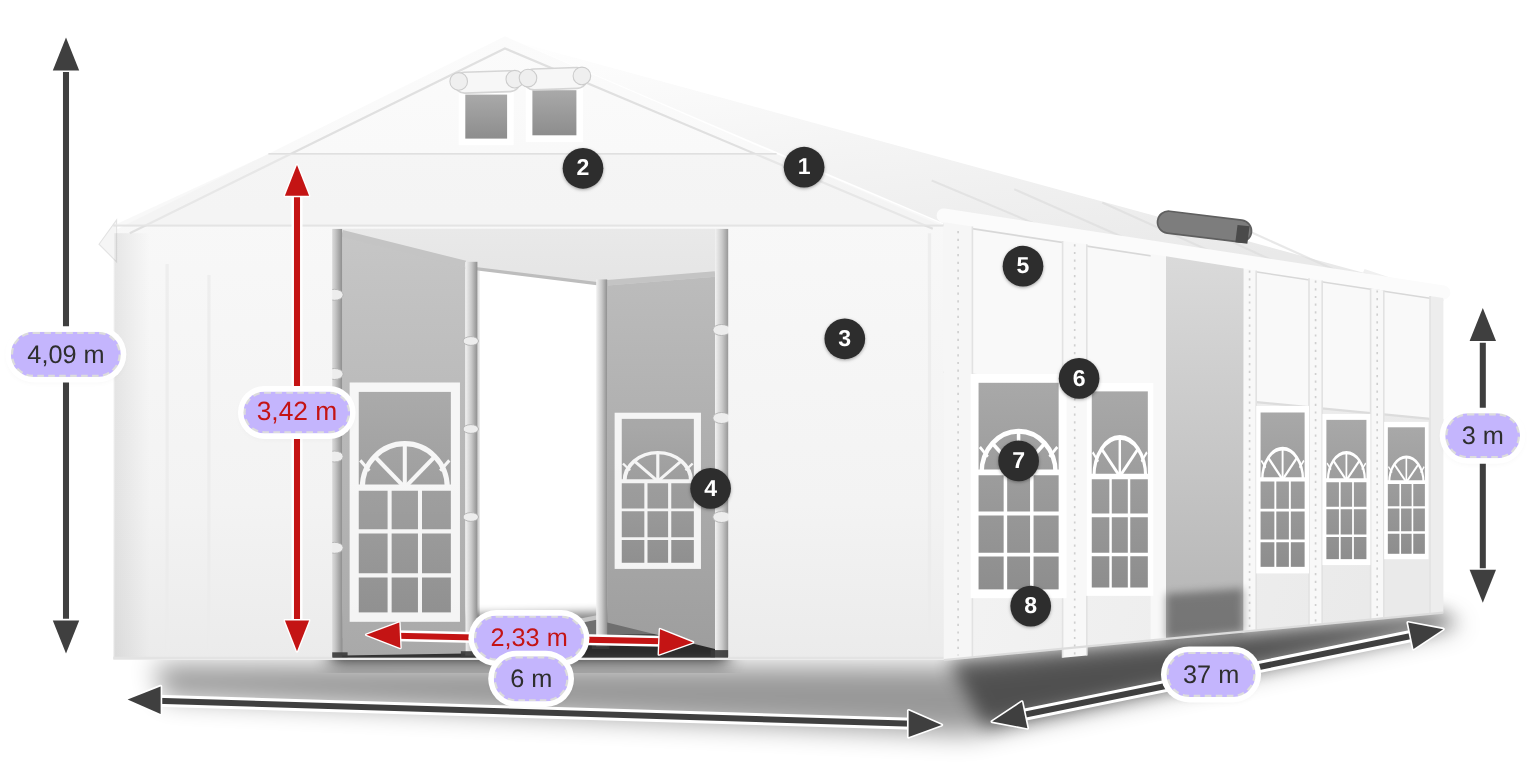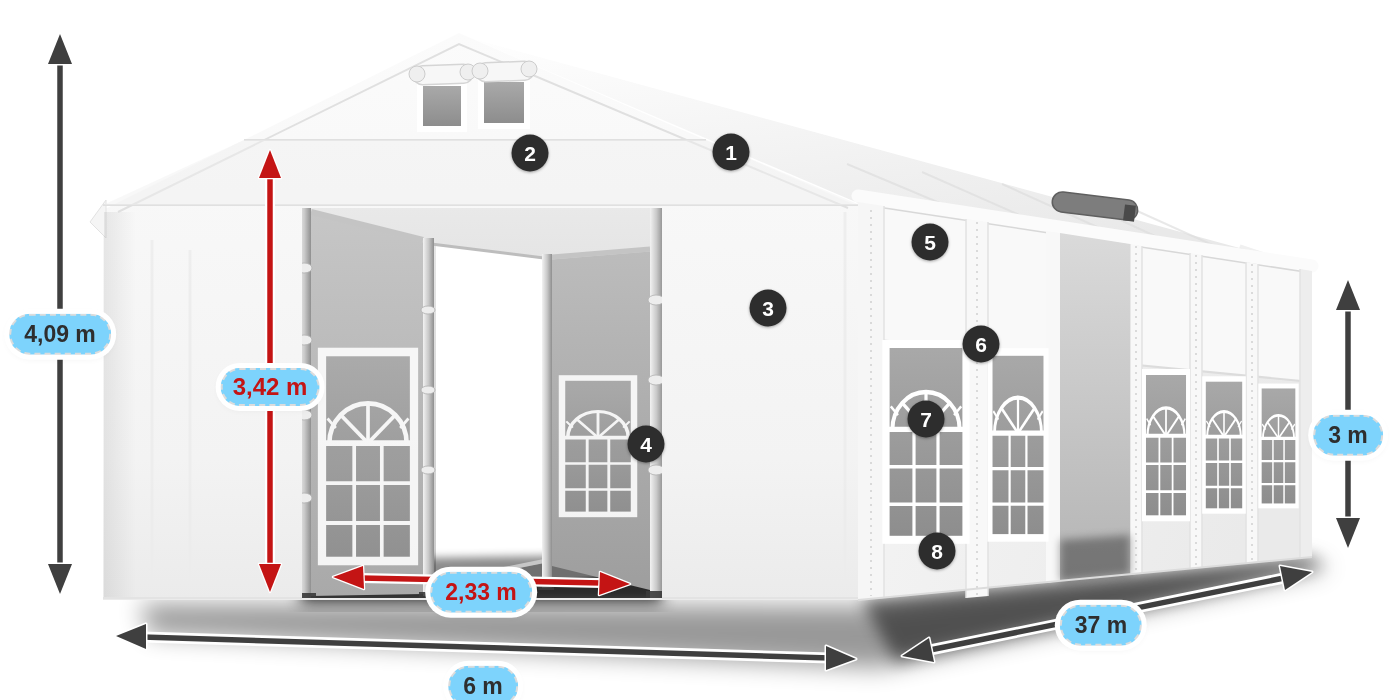--- a/index.html
+++ b/index.html
@@ -3,26 +3,25 @@
 <meta charset="utf-8">
 <style>
   html,body{margin:0;padding:0;background:#ffffff;}
   #stage{
     position:relative;width:1400px;height:700px;background:#ffffff;overflow:hidden;
     font-family:"Liberation Sans", sans-serif;
   }
   #stage svg{position:absolute;left:0;top:0;}
   .pill{
     position:absolute;transform:translate(-50%,-50%);
-    background:#7dd3fc;color:#2e2e2e;
-    font-weight:bold;font-size:23px;line-height:1.25;white-space:nowrap;
+    background:#c4b5fd;color:#2e2e2e;
+    font-weight:normal;font-size:23px;line-height:1.25;white-space:nowrap;
     padding:4px 13px;border-radius:24px;border:2px dashed #dcdcdc;
     box-shadow:0 0 0 5px #ffffff, 0 2px 8px rgba(0,0,0,0.10);
     z-index:5;
-    margin-top:12px;
   }
   .pill.red{color:#c41414;}
   .pill.small{font-size:24px;padding:2px 10px;}
   .badge{
     position:absolute;transform:translate(-50%,-50%);
     width:37px;height:37px;border-radius:50%;
     background:#2d2d2d;color:#ffffff;
     display:flex;align-items:center;justify-content:center;
     font-weight:bold;font-size:21px;
     box-shadow:0 1px 3px rgba(0,0,0,0.35);
@@ -307,23 +306,23 @@
         <line x1="360" y1="578" x2="602" y2="583" stroke="#c41414" stroke-width="5.5"></line>
         <polygon points="333,577 363,566 364,589" fill="#c41414" stroke="#ffffff" stroke-width="2.5" paint-order="stroke"></polygon>
         <polygon points="630,584 600,572 599,595" fill="#c41414" stroke="#ffffff" stroke-width="2.5" paint-order="stroke"></polygon>
       </g>
     </g>
   </svg>
 
   <div class="pill" style="left:60px;top:322px;">4,09 m</div>
   <div class="pill red small" style="left:270px;top:375px;">3,42 m</div>
   <div class="pill red" style="left:481px;top:580px;">2,33 m</div>
-  <div class="pill" style="left:483px;top:674px;">6 m</div>
+  <div class="pill" style="left:483px;top:617px;">6 m</div>
   <div class="pill" style="left:1101px;top:613px;">37 m</div>
-  <div class="pill" style="left:1348px;top:423px;">3 m</div>
+  <div class="pill" style="left:1348px;top:396px;">3 m</div>
 
   <div class="badge" style="left:731px;top:152px;">1</div>
   <div class="badge" style="left:530px;top:153px;">2</div>
   <div class="badge" style="left:768px;top:308px;">3</div>
   <div class="badge" style="left:646px;top:444px;">4</div>
   <div class="badge" style="left:930px;top:242px;">5</div>
   <div class="badge" style="left:981px;top:344px;">6</div>
   <div class="badge" style="left:926px;top:419px;">7</div>
   <div class="badge" style="left:937px;top:551px;">8</div>
 

